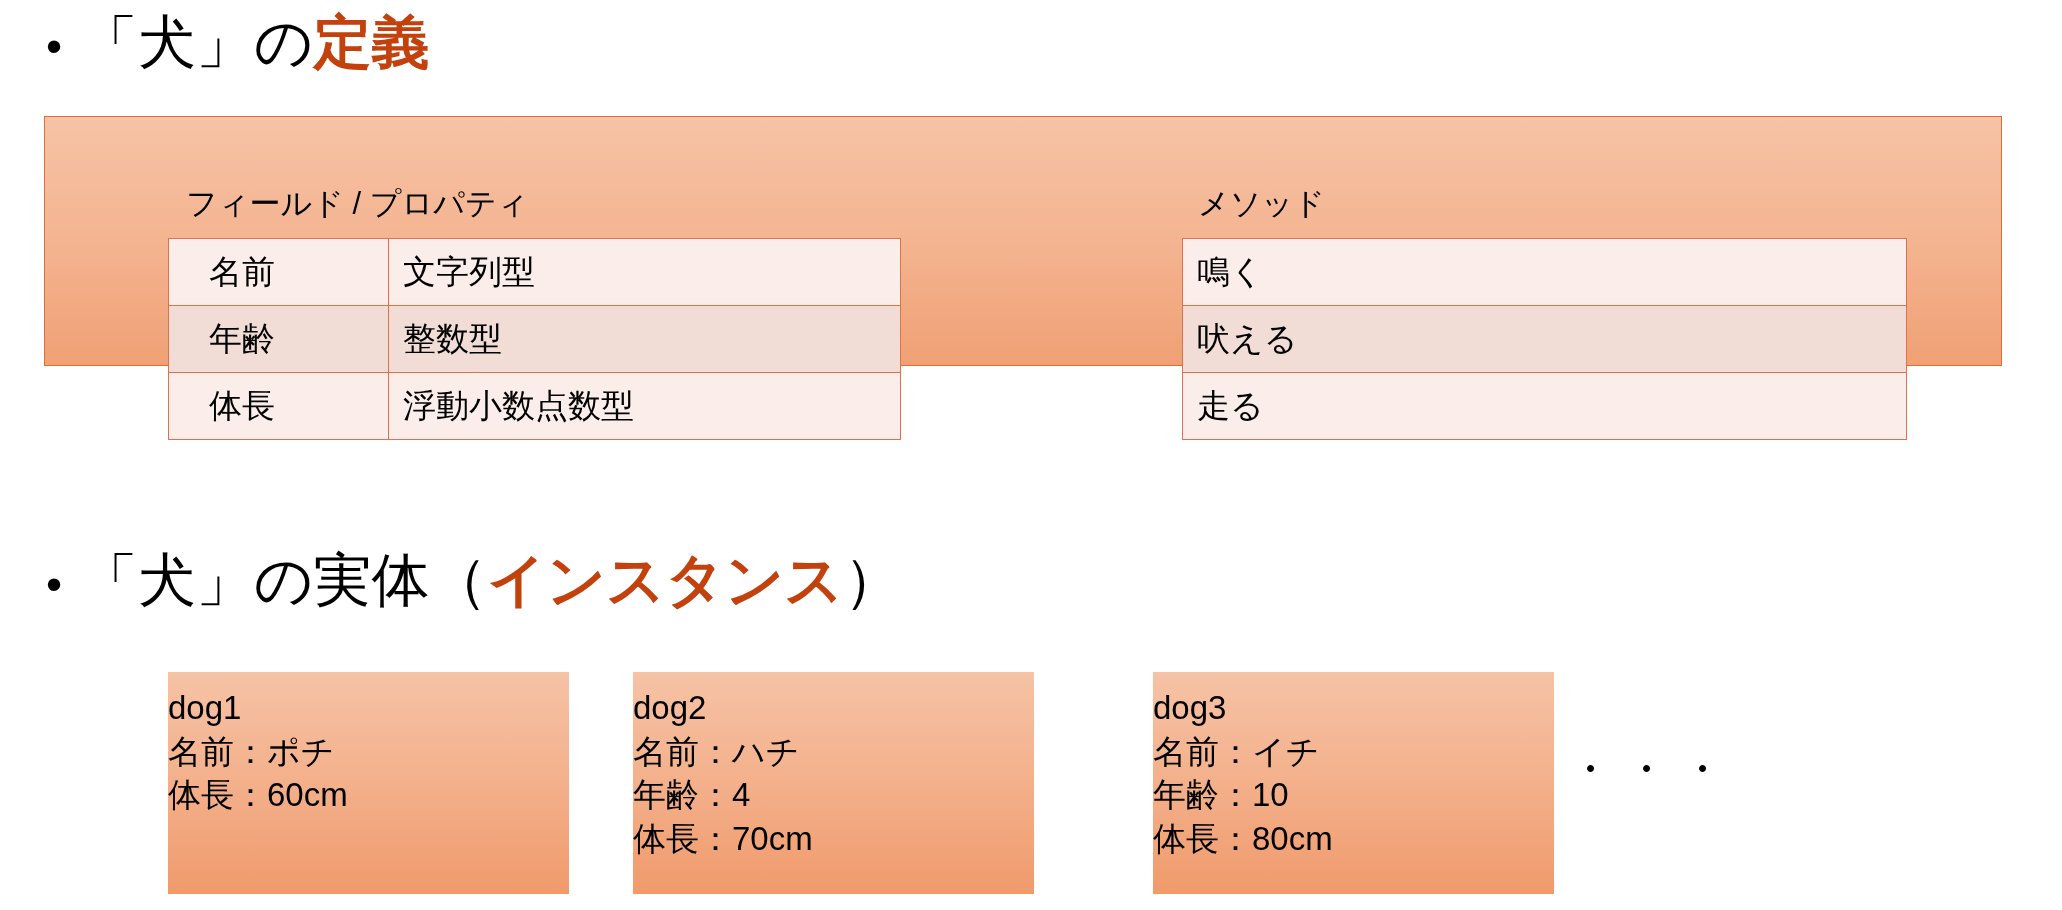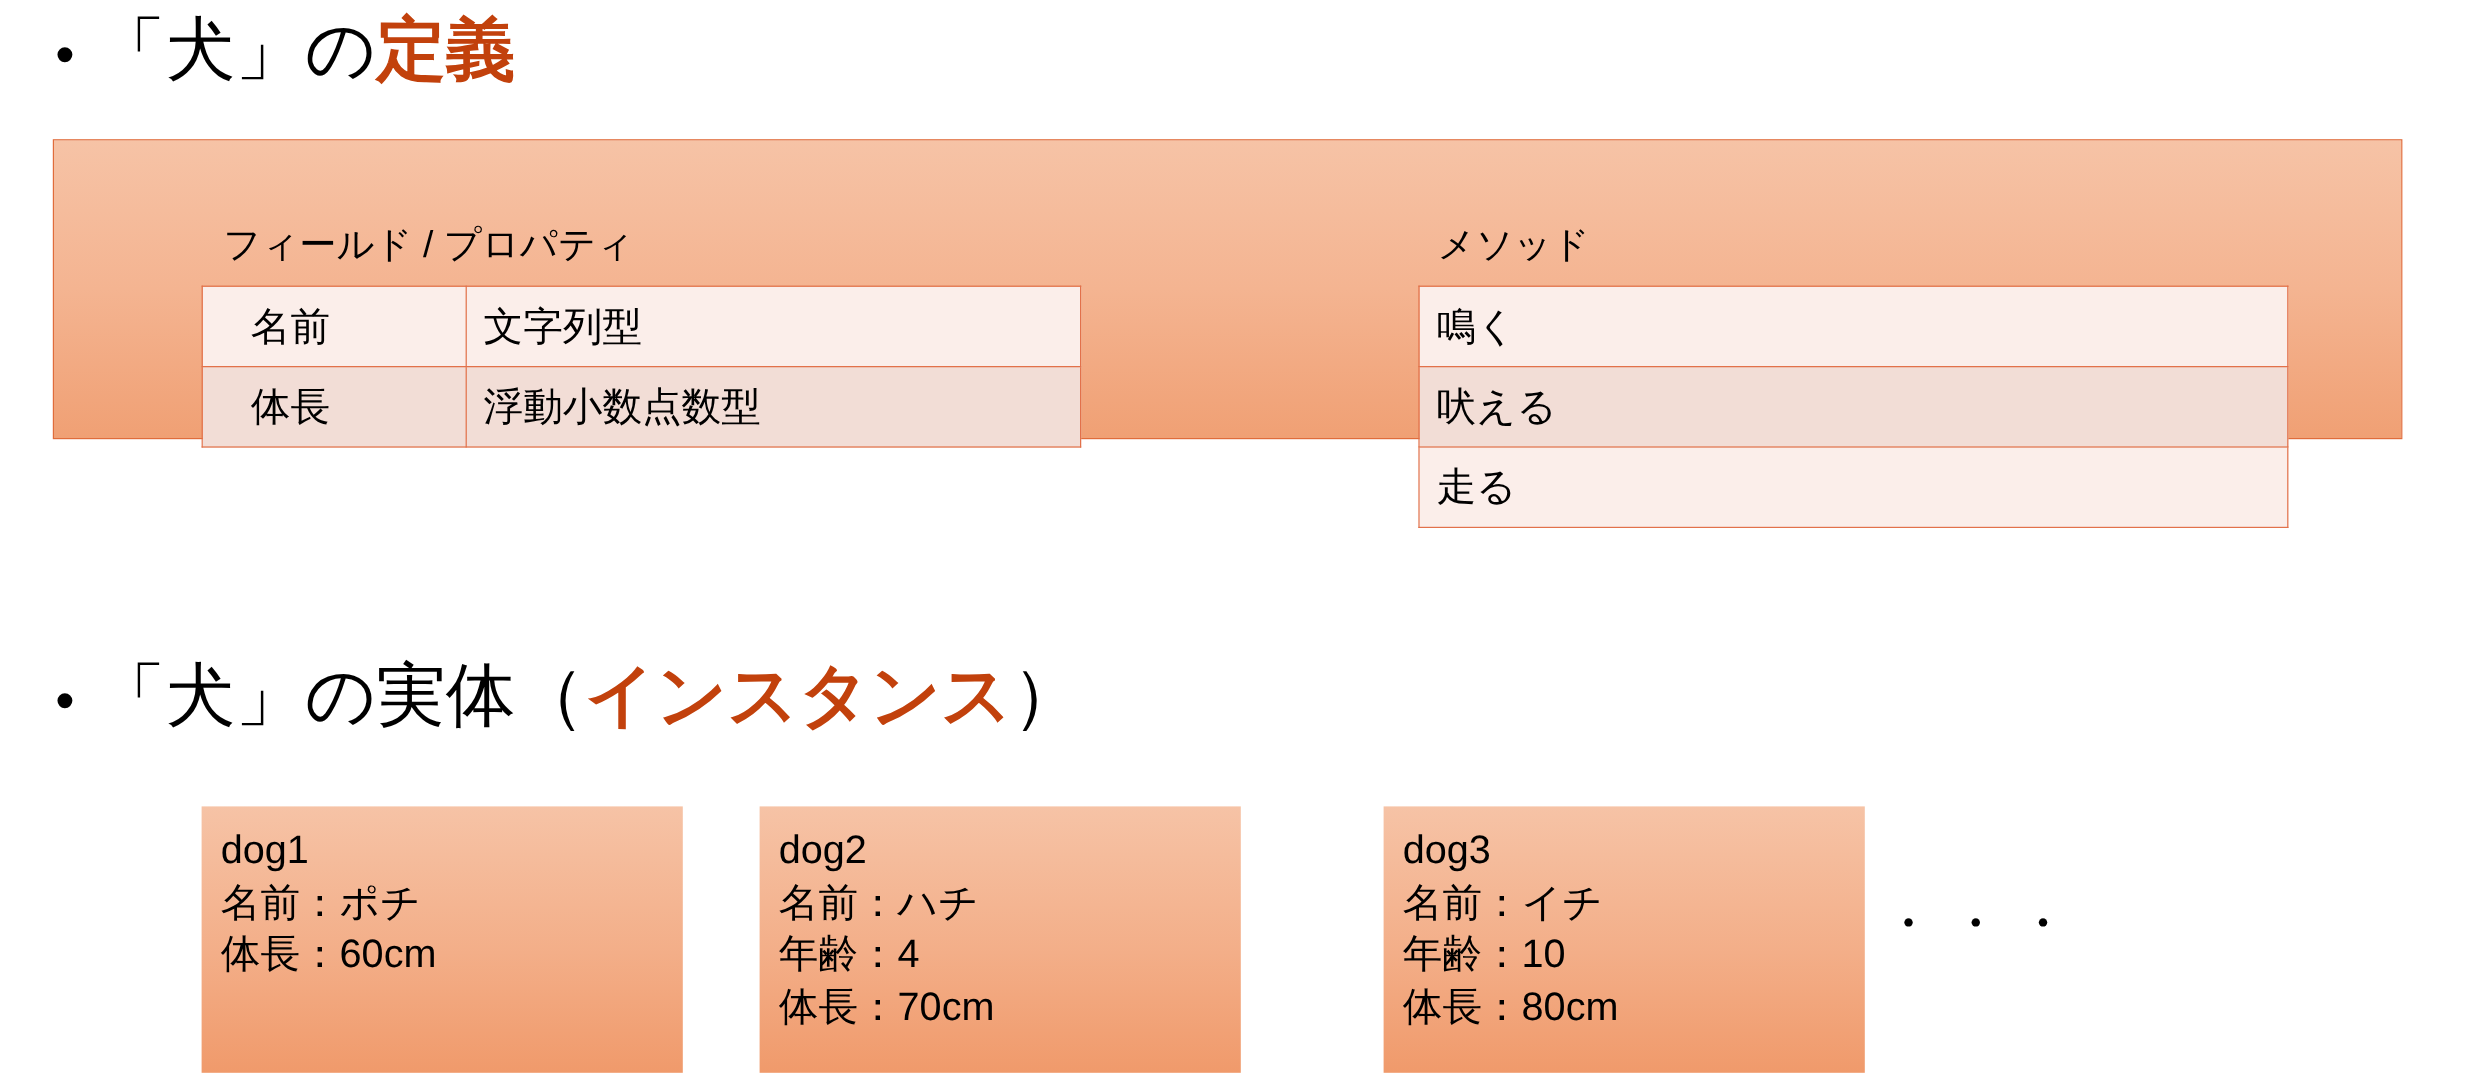--- a/index.html
+++ b/index.html
@@ -89,21 +89,21 @@
   #methods-table { left: 1182px; top: 238px; width: 695px; }
   #methods-table td.m { width: 695px; }
 
   
   .instance-box {
     position: absolute;
     top: 672px;
     width: 401px;
     height: 222px;
     box-sizing: border-box;
-    padding: 14px 16px 0 16px;
+    padding: 14px 16px 0 0;
     background: linear-gradient(180deg, #f6c3a6 0%, #f3ae88 55%, #f09a6b 100%);
     font-size: 33px;
     line-height: 1.32;
   }
   #instance-0 { left: 168px; }
   #instance-1 { left: 633px; }
   #instance-2 { left: 1153px; }
 
   .instance-line { white-space: nowrap; }
 
@@ -128,20 +128,24 @@
 <div id="class-panel"></div>
 
 <div class="col-title" id="fields-title">フィールド / プロパティ</div>
 <div class="col-title" id="methods-title">メソッド</div>
 
 <table class="tbl" id="fields-table">
   <tbody>
       <tr>
     <td class="k">名前</td>
     <td class="v">文字列型</td>
+  </tr>
+  <tr>
+    <td class="k">年齢</td>
+    <td class="v">整数型</td>
   </tr>
   <tr>
     <td class="k">体長</td>
     <td class="v">浮動小数点数型</td>
   </tr>
 </tbody>
   </table>
 
 <table class="tbl" id="methods-table">
   <tbody>

